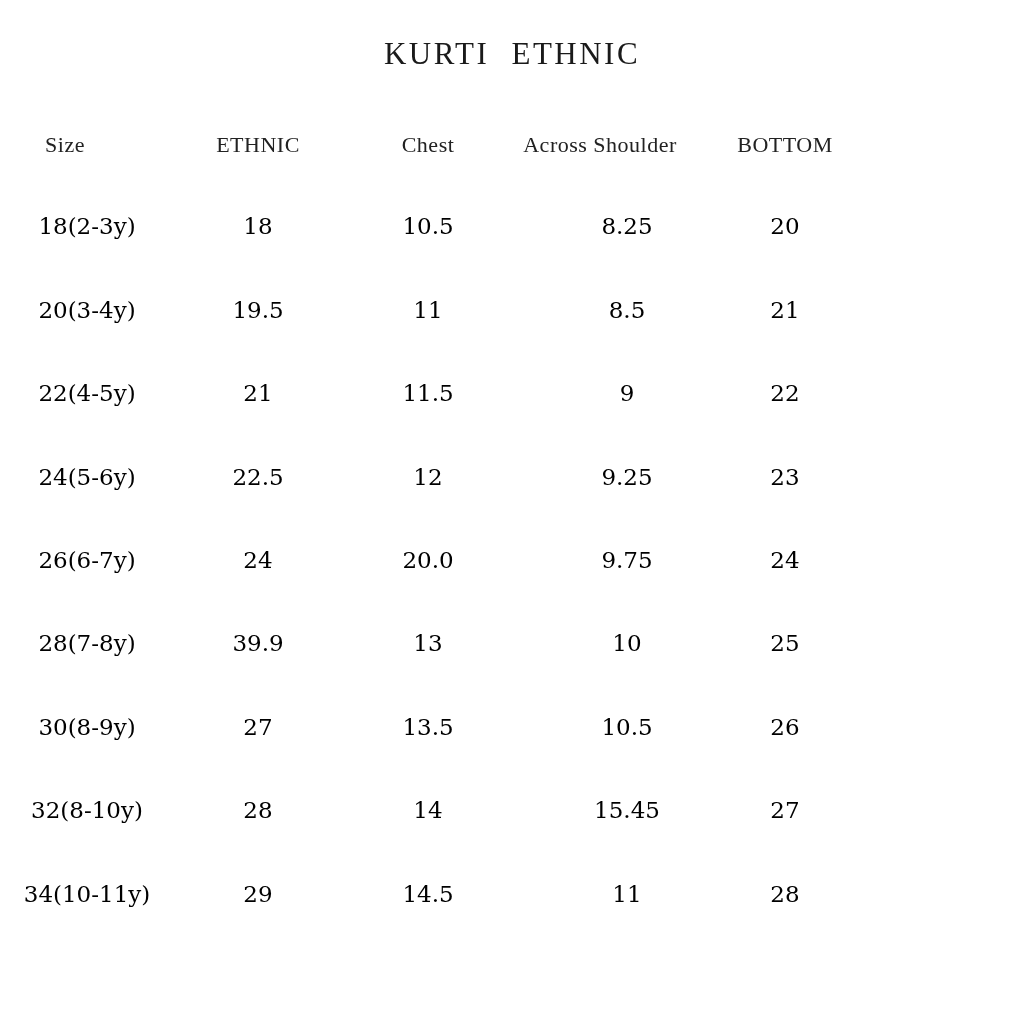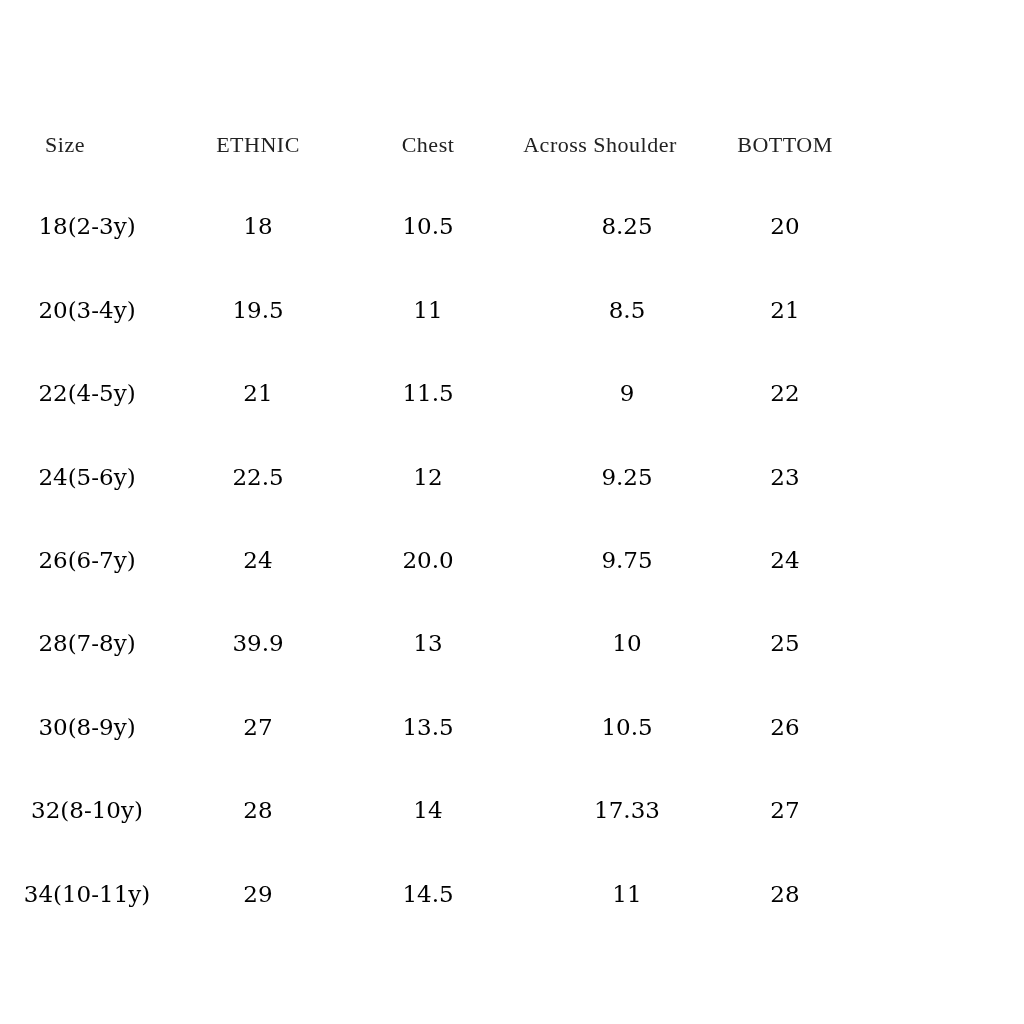--- a/index.html
+++ b/index.html
@@ -65,20 +65,21 @@
   .c5 { left: 785px; }
   
   .header-row .c1 { left: 65px; }
   .header-row .c4 { left: 600px; }
 </style>
 </head>
 <body>
 
 <div class="page">
 
+  <h1 class="title">KURTI ETHNIC</h1>
 
   <div class="table">
 
     <div class="row header-row" style="top:145px">
       <span class="cell c1">Size</span>
       <span class="cell c2">ETHNIC</span>
       <span class="cell c3">Chest</span>
       <span class="cell c4">Across Shoulder</span>
       <span class="cell c5">BOTTOM</span>
     </div>
@@ -136,21 +137,21 @@
       <span class="cell c2">27</span>
       <span class="cell c3">13.5</span>
       <span class="cell c4">10.5</span>
       <span class="cell c5">26</span>
     </div>
 
     <div class="row" style="top:810px">
       <span class="cell c1">32(8-10y)</span>
       <span class="cell c2">28</span>
       <span class="cell c3">14</span>
-      <span class="cell c4">17.33</span>
+      <span class="cell c4">15.45</span>
       <span class="cell c5">27</span>
     </div>
 
     <div class="row" style="top:894px">
       <span class="cell c1">34(10-11y)</span>
       <span class="cell c2">29</span>
       <span class="cell c3">14.5</span>
       <span class="cell c4">11</span>
       <span class="cell c5">28</span>
     </div>

